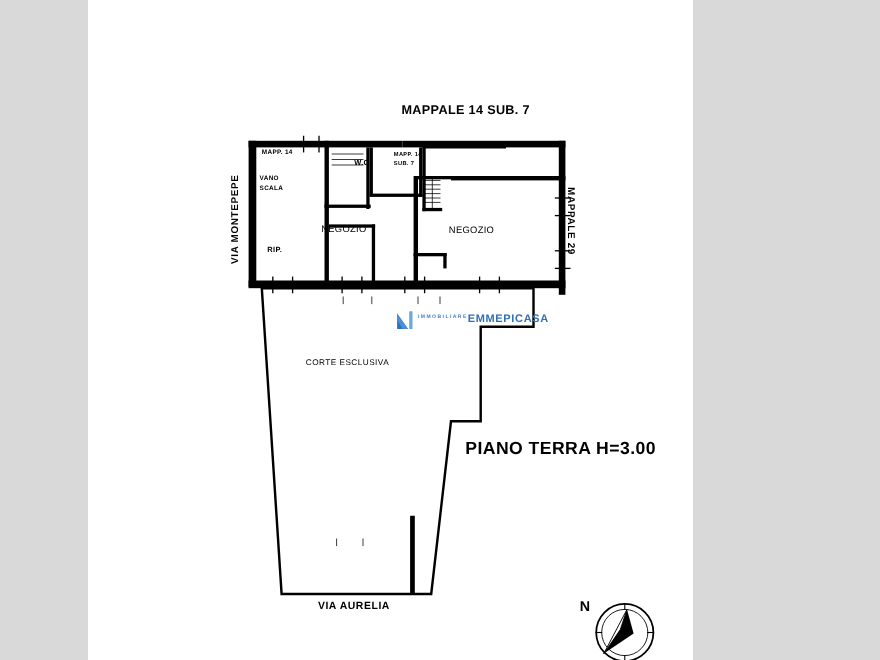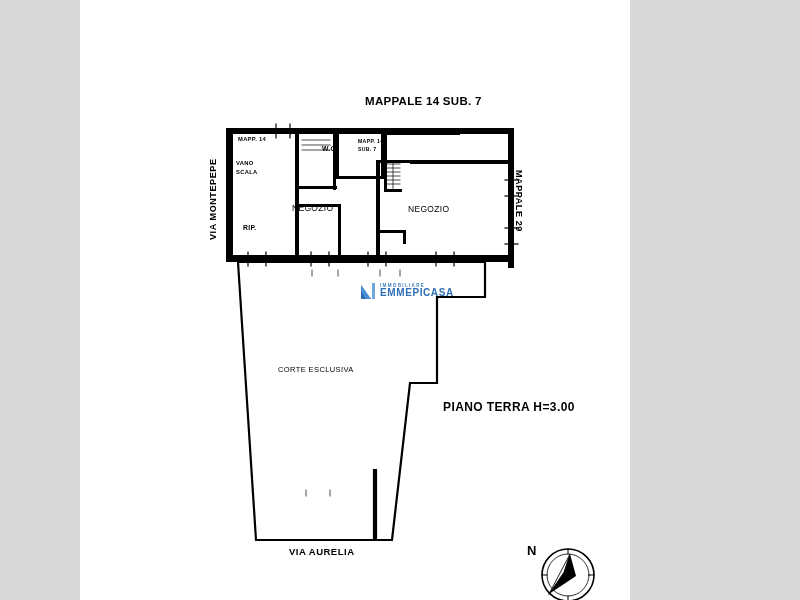--- a/index.html
+++ b/index.html
@@ -60,29 +60,27 @@
   }
   .rot-left {
     transform: rotate(-90deg);
     transform-origin: left top;
   }
   .rot-right {
     transform: rotate(90deg);
     transform-origin: left top;
   }
   .lbl-floor {
-    font-size: 12px;
+    font-size: 16px;
     font-weight: bold;
     letter-spacing: 0.4px;
-    margin-left: 20px;
   }
   .lbl-courtyard {
     font-size: 7.5px;
     letter-spacing: 0.4px;
-    margin-top: 40px;
   }
   .lbl-street {
     font-size: 9.5px;
     font-weight: bold;
     letter-spacing: 0.5px;
   }
   .lbl-north {
     font-size: 13px;
     font-weight: bold;
   }
@@ -94,21 +92,20 @@
     display: flex;
     align-items: center;
     gap: 4px;
   }
   #logo .mark {
     width: 16px;
     height: 18px;
   }
   #logo .words {
     display: flex;
-    flex-direction: column;
     line-height: 1;
   }
   #logo .w1 {
     font-size: 4.6px;
     letter-spacing: 1.3px;
     color: #3f7fc1;
     font-weight: bold;
   }
   #logo .w2 {
     font-size: 10px;

